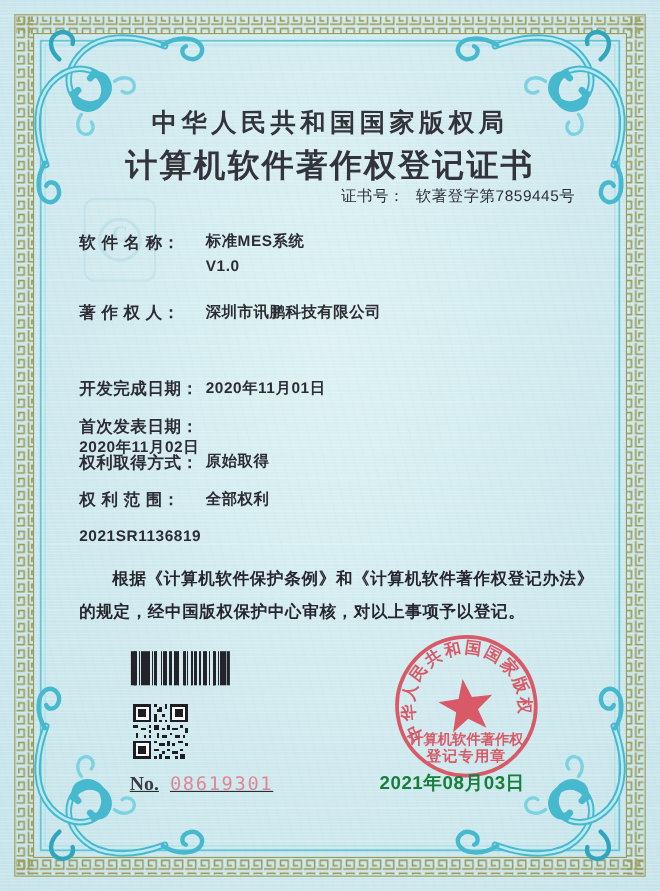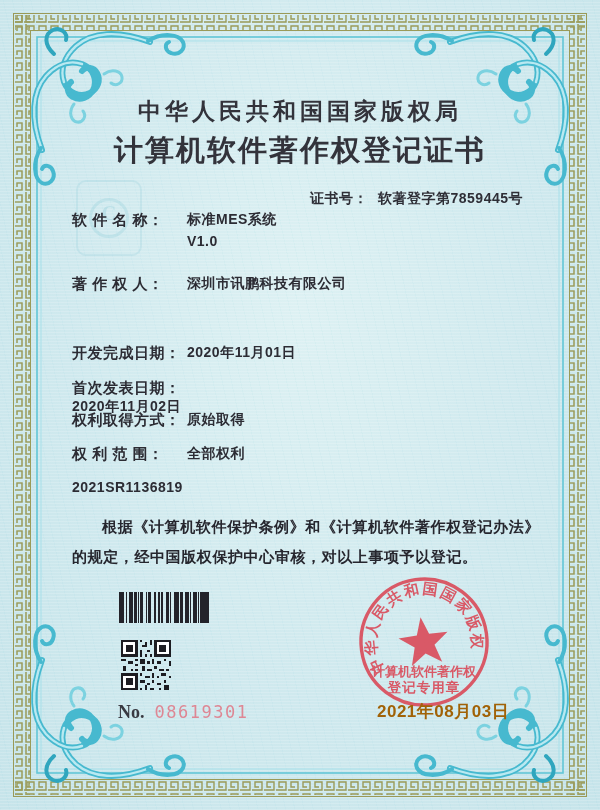--- a/index.html
+++ b/index.html
@@ -24,22 +24,22 @@
     position:absolute;top:96px;left:0;right:0;text-align:center;
     font-family:"Liberation Serif","DejaVu Serif",serif;
     font-size:23px;font-weight:700;letter-spacing:4px;color:#33333b;
   }
   .cert-title{
     position:absolute;top:131px;left:0;right:0;text-align:center;
     font-family:"Liberation Serif","DejaVu Serif",serif;
     font-size:29px;font-weight:700;letter-spacing:2px;color:#33333b;
   }
   .certno{
-    position:absolute;top:190px;right:77px;
-    font-size:14px;font-weight:700;color:#2e2e36;letter-spacing:.5px;
+    position:absolute;top:170px;right:77px;
+    font-size:14px;font-weight:400;color:#2e2e36;letter-spacing:.5px;
   }
   .certno .lbl{margin-right:10px;}
 
   .fields{position:absolute;left:72px;top:208px;right:58px;height:300px;}
   .frow{position:absolute;left:0;right:0;display:flex;align-items:flex-start;}
   .frow .flabel{width:115px;flex:none;font-size:15px;font-weight:700;letter-spacing:.5px;}
   .frow .fvalue{font-size:14px;font-weight:700;letter-spacing:.5px;}
   .fvalue .v2{display:block;margin-top:4px;}
   .r0{top:3px;} .r1{top:67px;} .r2{top:136px;} .r3{top:171px;flex-direction:column;}
   .r4{top:203px;} .r5{top:237px;} .r6{top:271px;}
@@ -53,31 +53,31 @@
   .barcode{
     position:absolute;left:119px;top:592px;width:84px;height:31px;
     border-left:3px solid #23232a;border-right:3px solid #23232a;
     background-image:
       repeating-linear-gradient(90deg,#23232a 0 1.5px,transparent 1.5px 6.5px),
       repeating-linear-gradient(90deg,#23232a 0 2.5px,transparent 2.5px 9px),
       repeating-linear-gradient(90deg,#23232a 0 1px,transparent 1px 4px);
   }
   .qr{position:absolute;left:121px;top:640px;width:50px;height:50px;}
 
-  .serial{position:absolute;left:118px;top:702px;font-size:18px;}
+  .serial{position:absolute;left:118px;top:702px;font-size:18px;text-decoration:underline;}
   .serial .no{font-family:"Liberation Serif","DejaVu Serif",serif;font-weight:700;color:#3a3a42;}
   .serial .num{
     font-family:"DejaVu Sans Mono","Liberation Mono",monospace;
     color:#de8794;font-size:17px;letter-spacing:1.5px;margin-left:10px;
   }
 
   .seal{position:absolute;left:352px;top:570px;width:146px;height:146px;mix-blend-mode:multiply;opacity:.95;}
   .issue-date{
-    position:absolute;left:377px;top:700px;font-size:17px;font-weight:700;
-    letter-spacing:.5px;color:#a16207;
+    position:absolute;left:345px;top:700px;font-size:17px;font-weight:700;
+    letter-spacing:.5px;color:#15803d;
   }
 
   .watermark{
     position:absolute;left:76px;top:180px;width:62px;height:72px;z-index:1;
     border:2px solid rgba(130,198,212,.45);border-radius:10px;opacity:.45;pointer-events:none;
   }
   .watermark .ring{
     position:absolute;left:11px;top:16px;width:34px;height:34px;border-radius:50%;
     border:3px solid rgba(130,198,212,.55);
   }

